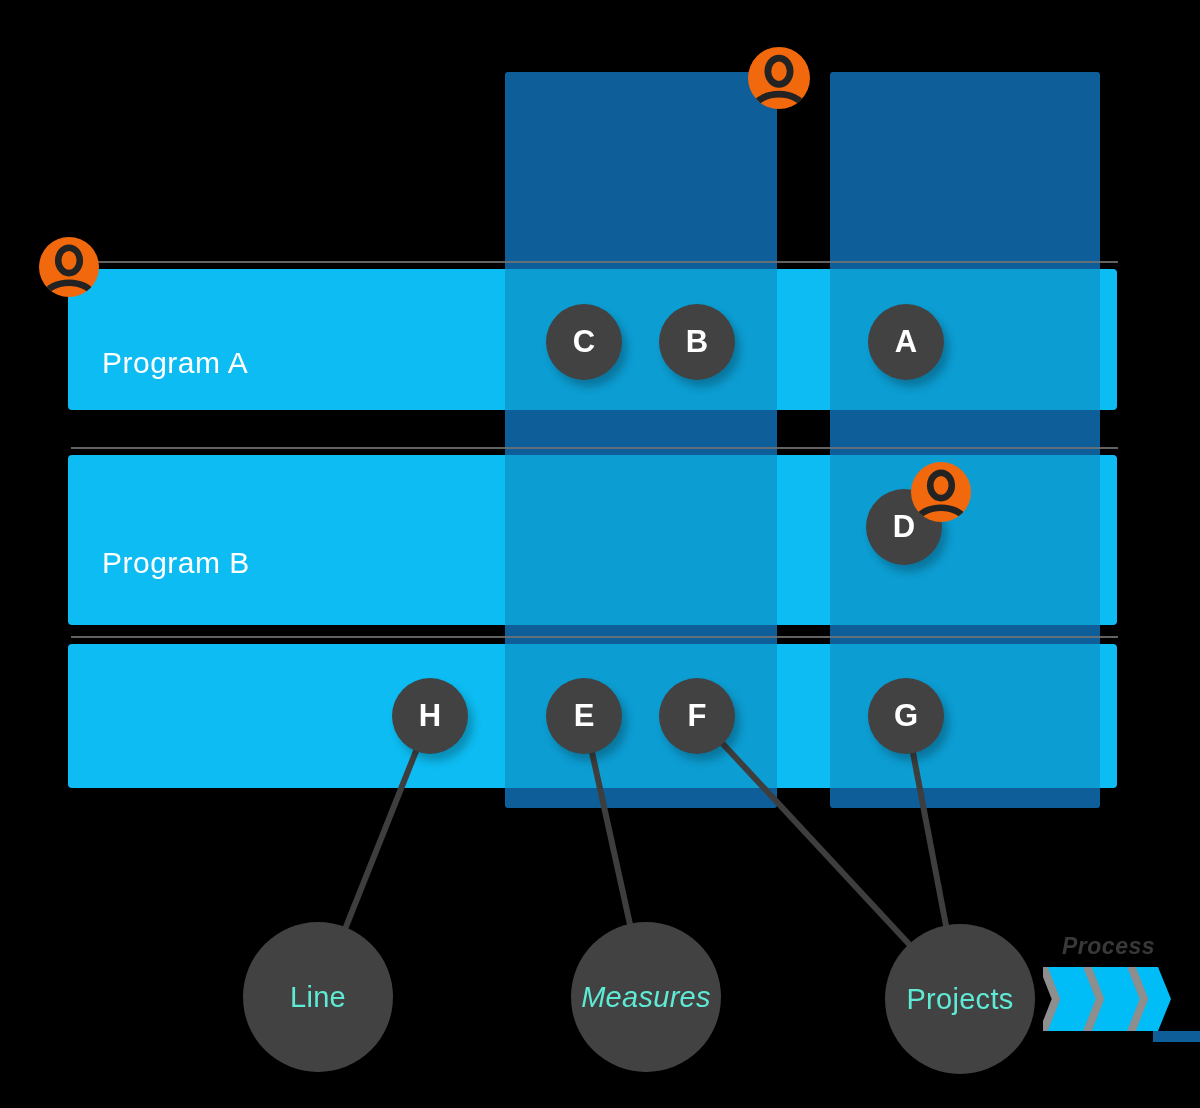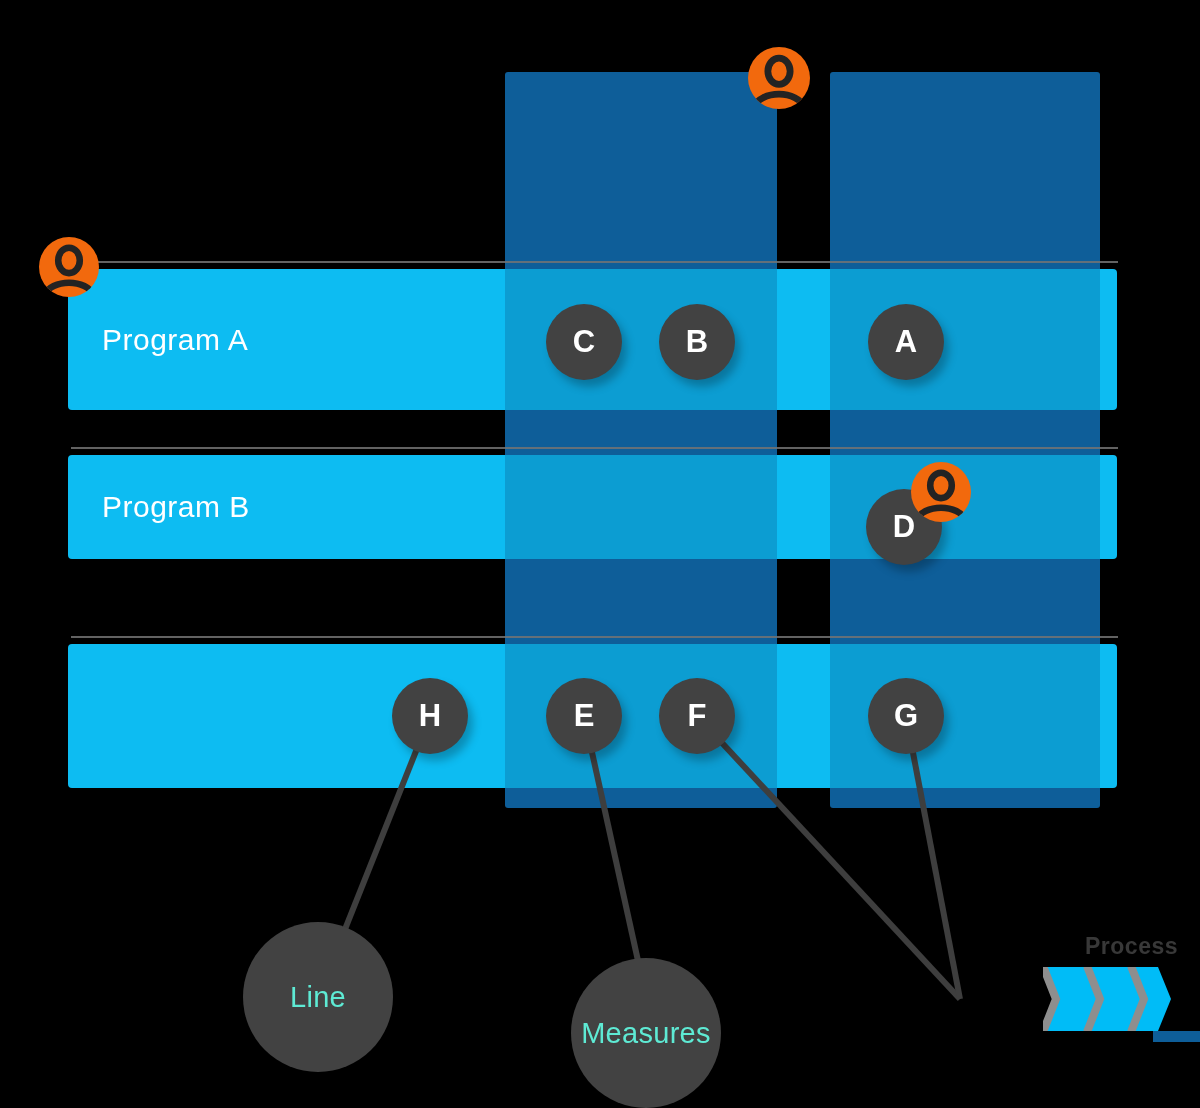--- a/index.html
+++ b/index.html
@@ -35,26 +35,26 @@
     left:68px;width:1049px;
     background:var(--row-cyan,#0DBCF2);
     border-radius:4px;
   }
   .row::before{ 
     content:"";
     position:absolute;left:3px;right:-1px;top:-8px;height:2px;
     background:rgba(115,115,115,.85);
   }
   .row-1{top:269px;height:141px;}
-  .row-2{top:455px;height:104px;}
+  .row-2{top:455px;height:170px;}
   .row-3{top:644px;height:144px;}
   .row-label{
     position:absolute;left:34px;top:50%;
     transform:translateY(-50%);
-    margin-top:0;
+    margin-top:23px;
     color:#fff;font-size:30px;font-weight:400;letter-spacing:.5px;
     white-space:nowrap;
   }
   
   .ix{
     position:absolute;top:0;bottom:0;
     background:rgba(10,78,128,.28);
   }
   .ix-left{left:437px;width:272px;}
   .ix-right{left:762px;width:270px;}
@@ -89,28 +89,28 @@
 
   
   .legend-circle{
     position:absolute;z-index:4;
     width:150px;height:150px;border-radius:50%;
     background:var(--circle-gray,#424242);
     color:#5eead4;font-size:29px;font-weight:400;letter-spacing:.3px;
     display:flex;align-items:center;justify-content:center;
   }
   .lc-line{left:243px;top:922px;}
-  .lc-measures{left:571px;top:958px;}
+  .lc-measures{left:571px;top:922px;font-style:italic;}
   .lc-projects{left:885px;top:924px;}
 
   
   .process-label{
-    position:absolute;left:1085px;top:933px;z-index:2;
+    position:absolute;left:1062px;top:933px;z-index:2;
     color:var(--process-text,#383838);
-    font-size:23px;font-weight:700;letter-spacing:.5px;
+    font-size:23px;font-weight:700;letter-spacing:.5px;font-style:italic;
   }
   .process-bar{position:absolute;left:1043px;top:967px;z-index:2;}
   .bar-shadow{
     position:absolute;left:1153px;top:1031px;width:47px;height:11px;
     background:var(--portfolio-blue,#0E5E99);z-index:1;
   }
 </style>
 </head>
 <body>
 
@@ -194,20 +194,21 @@
       <circle cx="32" cy="32" r="32" fill="#F2690D"></circle>
       <g clip-path="url(#pc3)" stroke="#232323" fill="none" stroke-width="7">
         <ellipse cx="32" cy="25" rx="11.5" ry="13.5"></ellipse>
         <path d="M5 63 C 13 44 51 44 59 63"></path>
       </g>
     </svg>
   </div>
 
   <div class="legend-circle lc-line">Line</div>
   <div class="legend-circle lc-measures">Measures</div>
+  <div class="legend-circle lc-projects">Projects</div>
 
   <div class="process-label">Process</div>
   <div class="bar-shadow"></div>
   <div class="process-bar">
     <svg width="134" height="64" viewBox="0 0 134 64">
       <path d="M0 0 L115 0 L128 32 L115 64 L0 64 L13 32 Z" fill="#00BCF7"></path>
       <g fill="none" stroke="#8E8E8E" stroke-width="8">
         <path d="M0 -1 L13 32 L0 65"></path>
         <path d="M44 -1 L57 32 L44 65"></path>
         <path d="M88 -1 L101 32 L88 65"></path>

